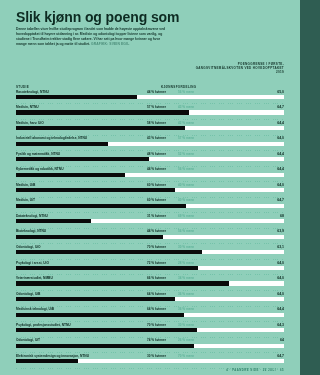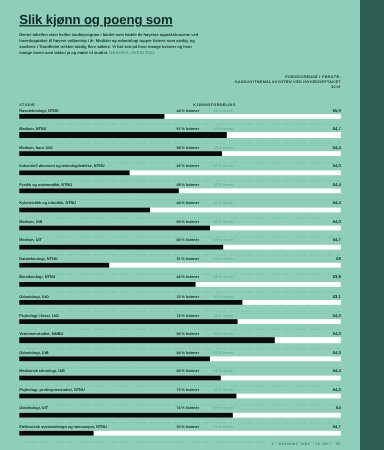--- a/index.html
+++ b/index.html
@@ -11,27 +11,26 @@
   }
   #page {
     position:relative;
     width:300px; height:375px;
     background:#8fcfba;
     padding:0;
   }
   
   .header { padding:13px 16px 0 16px; }
   .title {
-    font-size:11px;
+    font-size:14px;
     font-weight:bold;
     color:#0d2b22;
     letter-spacing:-0.1px;
     line-height:9px;
     margin-bottom:4.5px;
-    text-decoration:underline;
   }
   .standfirst {
     font-size:3.35px;
     line-height:5.0px;
     color:#14342a;
     max-width:152px;
     font-weight:bold;
     letter-spacing:-0.01px;
   }
   .standfirst .byline {

